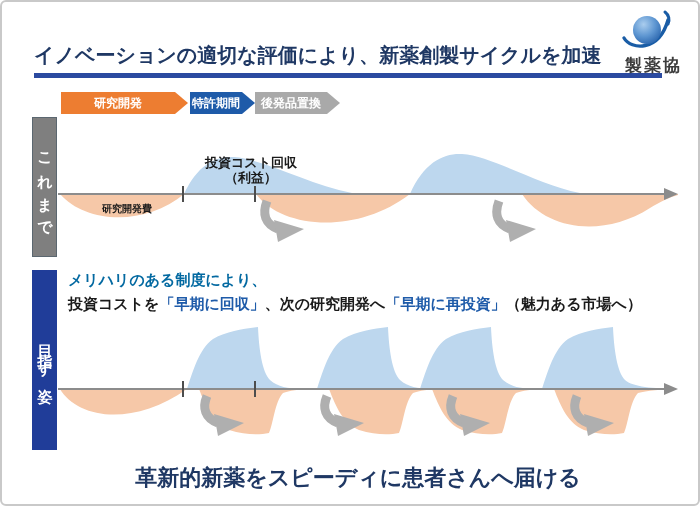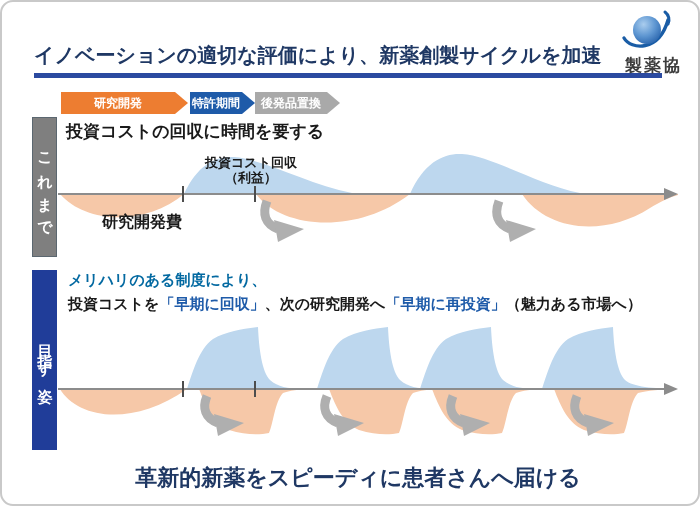--- a/index.html
+++ b/index.html
@@ -1,19 +1,19 @@
 <!DOCTYPE html>
 <html><head>
 <meta charset="utf-8">
 <style>
   * { margin:0; padding:0; box-sizing:border-box; }
   html,body { background:#fff; }
   body { font-family:"Liberation Sans","DejaVu Sans",sans-serif; }
   .page{ position:relative; width:700px; height:506px; background:#fff;
-         border:2px solid #c9c9c9; border-radius:13px; overflow:hidden; }
+         border:2px solid #c9c9c9; border-radius:6px; overflow:hidden; }
 
   
   .title{ position:absolute; left:32px; top:40px; width:570px;
           font-size:20px; font-weight:bold; color:#1f3864; letter-spacing:0px; white-space:nowrap; }
   .title-underline{ position:absolute; left:32px; top:71px; width:628px; height:5px; background:#2b4aa0; }
   .logo{ position:absolute; left:610px; top:6px; width:70px; height:66px; text-align:right; }
   .logo svg{ display:block; margin:0 auto; }
   .logo-text{ font-size:17px; font-weight:bold; color:#3d3d3d; letter-spacing:2px; white-space:nowrap; margin-top:-2px; }
 
   
@@ -38,21 +38,21 @@
   .goal-line2 .hl{ color:#1e5ba9; }
 
   
   .wave{ position:absolute; left:56px; width:620px; display:block; }
   .wave-past{ top:140px; height:112px; }
   .wave-goal{ top:325px; height:122px; }
 
   
   .lbl{ position:absolute; font-weight:bold; color:#1a1a1a; }
   .lbl-recovery{ left:190px; top:153px; width:118px; text-align:center; font-size:13px; line-height:15px; }
-  .lbl-rdcost{ left:100px; top:210px; font-size:16px; }
+  .lbl-rdcost{ left:100px; top:200px; font-size:10px; }
 
   .footer-message{ position:absolute; left:0; right:0; top:461px; text-align:center;
                    font-size:22px; font-weight:bold; color:#1f3864; white-space:nowrap;padding-left:16px; }
 </style>
 </head>
 <body>
 
 <div class="page">
 
   <div class="title">イノベーションの適切な評価により、新薬創製サイクルを加速</div>
@@ -79,21 +79,20 @@
   <div class="chevron" style="--c:#1e5ba9; left:188px; width:52px;">
     <span>特許期間</span>
   </div>
   <div class="chevron" style="--c:#a9a9a9; left:253px; width:72px;">
     <span>後発品置換</span>
   </div>
 
   <div class="sidebar sidebar-past">
     <span>これまで</span>
   </div>
-  <div class="past-heading">投資コストの回収に時間を要する</div>
 
   <svg class="wave wave-past" viewBox="0 0 620 112">
 
     <path d="M2,52 C28,82 88,84 126,52 Z" fill="#f6c8a8"></path>
     <path d="M198,52 C225,88 300,92 352,52 Z" fill="#f6c8a8"></path>
     <path d="M464,52 C488,88 545,96 592,66 C602,60 612,55 620,53 L620,52 Z" fill="#f6c8a8"></path>
 
     <path d="M126,52 C140,22 158,14 176,15 C205,17 250,42 294,51 L294,52 Z" fill="#bdd7ee"></path>
     <path d="M352,52 C366,20 386,11 404,12 C434,14 478,42 522,51 L522,52 Z" fill="#bdd7ee"></path>
 

